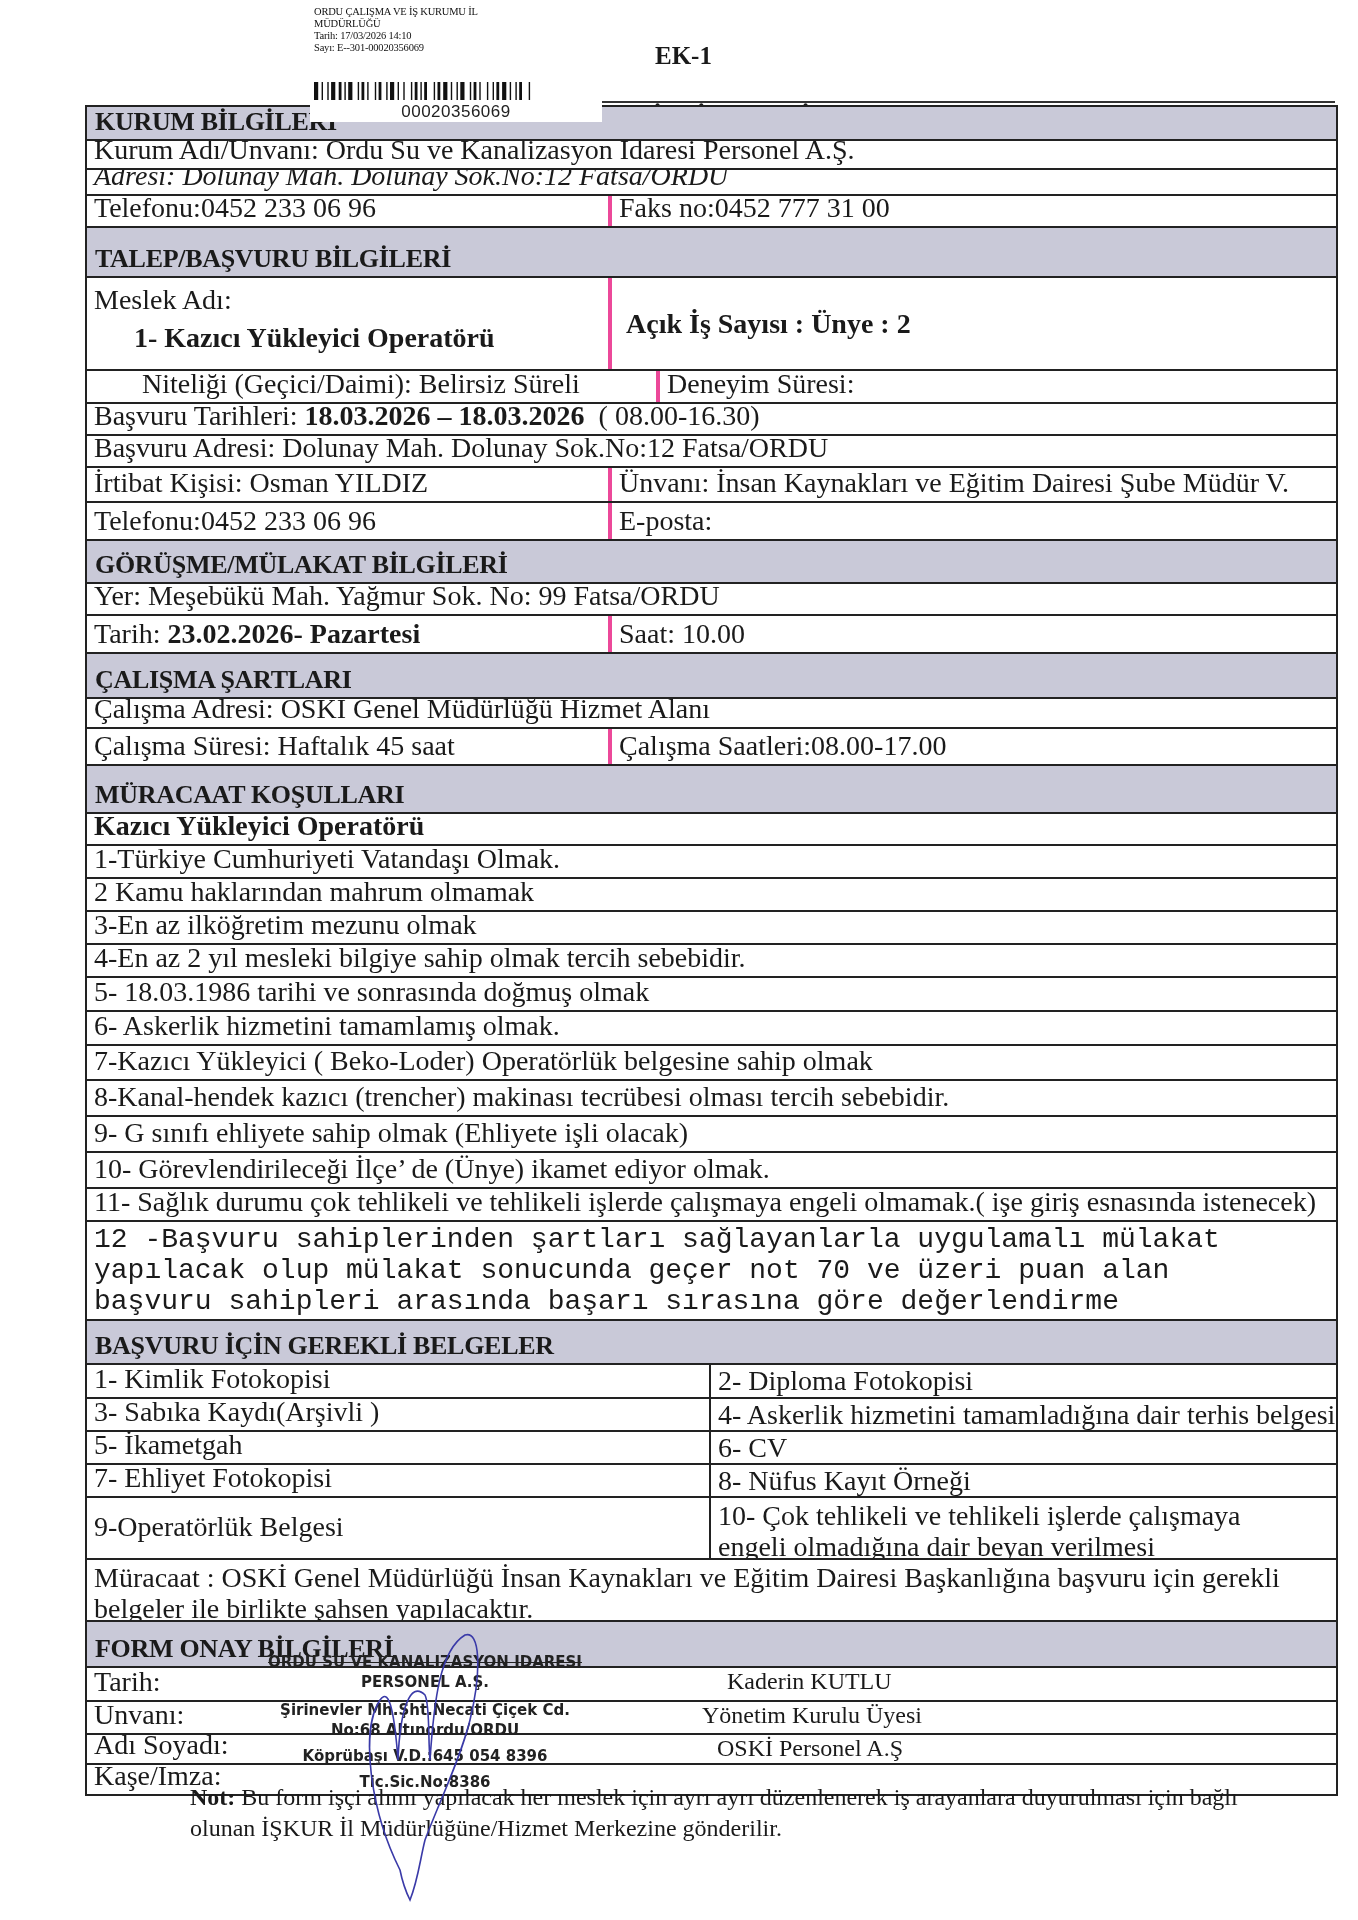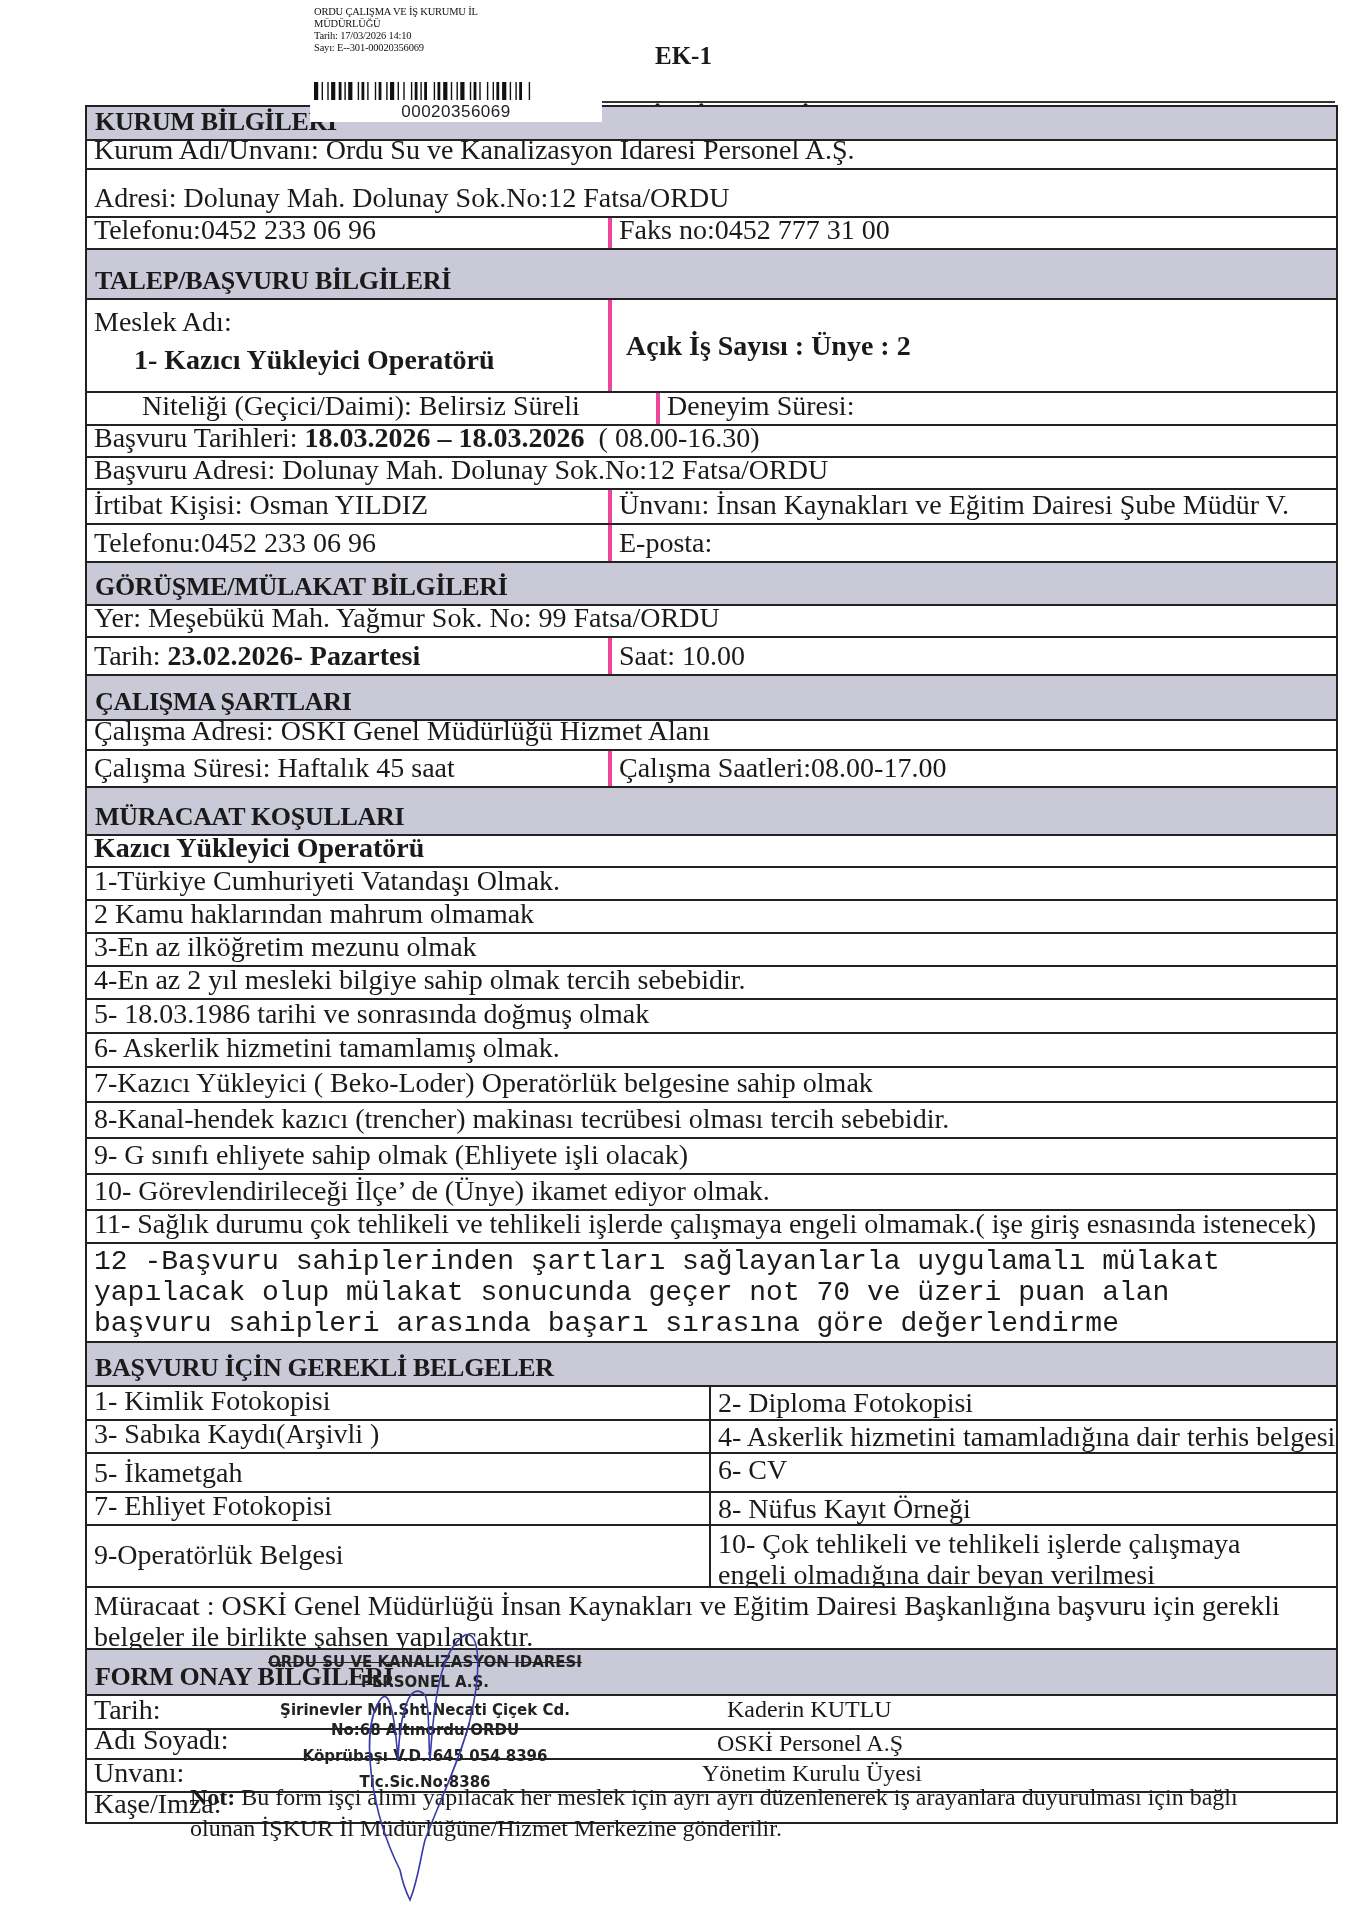--- a/index.html
+++ b/index.html
@@ -101,21 +101,21 @@
 <div class="abs title-rule"></div>
 
 <div class="abs form">
 
   <div class="row hdr" style="height:36px; border-top:2px solid #222;">
     <span>KURUM BİLGİLERİ</span>
   </div>
   <div class="row" style="height:29px;">
     <div class="cell c-full">Kurum Adı/Ünvanı: Ordu Su ve Kanalizasyon İdaresi Personel A.Ş.</div>
   </div>
-  <div class="row" style="height:48px;">
+  <div class="row" style="height:26px;font-style:italic;">
     <div class="cell c-full">Adresi: Dolunay Mah. Dolunay Sok.No:12 Fatsa/ORDU</div>
   </div>
   <div class="row" style="height:32px;">
     <div class="cell c-left" style="width:525px;">Telefonu:0452 233 06 96</div>
     <div class="cell c-right">Faks no:0452 777 31 00</div>
   </div>
 
   <div class="row hdr" style="height:50px;">
     <span>TALEP/BAŞVURU BİLGİLERİ</span>
   </div>
@@ -223,21 +223,21 @@
     <span>BAŞVURU İÇİN GEREKLİ BELGELER</span>
   </div>
   <div class="row" style="height:34px;">
     <div class="cell c-doc-l">1-  Kimlik Fotokopisi</div>
     <div class="cell c-right" style="align-items:flex-start;">2-  Diploma Fotokopisi</div>
   </div>
   <div class="row" style="height:33px;">
     <div class="cell c-doc-l">3-  Sabıka Kaydı(Arşivli )</div>
     <div class="cell c-right" style="align-items:flex-start;">4-  Askerlik hizmetini tamamladığına dair terhis belgesi</div>
   </div>
-  <div class="row" style="height:39px;justify-content:flex-end;">
+  <div class="row" style="height:33px;justify-content:flex-end;">
     <div class="cell c-doc-l">5-  İkametgah</div>
     <div class="cell c-right" style="align-items:flex-start;">6-  CV</div>
   </div>
   <div class="row" style="height:33px;">
     <div class="cell c-doc-l">7-  Ehliyet Fotokopisi</div>
     <div class="cell c-right" style="align-items:flex-start;">8- Nüfus Kayıt Örneği</div>
   </div>
   <div class="row" style="height:62px;">
     <div class="cell c-doc-l" style="align-items:center;">9-Operatörlük Belgesi</div>
     <div class="cell c-right wrap" style="padding-right:40px;">10- Çok tehlikeli ve tehlikeli işlerde çalışmaya engeli olmadığına dair beyan verilmesi</div>
@@ -246,27 +246,27 @@
     <div class="cell c-full wrap" style="padding-right:48px;">Müracaat : OSKİ Genel Müdürlüğü İnsan Kaynakları ve Eğitim Dairesi Başkanlığına başvuru için gerekli belgeler ile birlikte şahsen yapılacaktır.</div>
   </div>
 
   <div class="row hdr" style="height:46px;">
     <span>FORM ONAY BİLGİLERİ</span>
   </div>
   <div class="row" style="height:34px;">
     <div class="cell onay-left">Tarih:</div>
     <div class="cell onay-right" style="padding-left:120px; align-items:flex-start;">Kaderin KUTLU</div>
   </div>
+  <div class="row" style="height:33px;">
+    <div class="cell onay-left">Unvanı:</div>
+    <div class="cell onay-right" style="padding-left:95px; align-items:flex-start;">Yönetim Kurulu Üyesi</div>
+  </div>
   <div class="row" style="height:30px;">
     <div class="cell onay-left">Adı Soyadı:</div>
     <div class="cell onay-right" style="padding-left:110px; align-items:flex-start;">OSKİ Personel A.Ş</div>
-  </div>
-  <div class="row" style="height:33px;">
-    <div class="cell onay-left">Unvanı:</div>
-    <div class="cell onay-right" style="padding-left:95px; align-items:flex-start;">Yönetim Kurulu Üyesi</div>
   </div>
   <div class="row" style="height:31px;">
     <div class="cell onay-left">Kaşe/İmza:</div>
     <div class="cell onay-right"></div>
   </div>
 </div>
 
 <div class="abs stamp2">
   <div style="text-decoration:line-through;">ORDU SU VE KANALIZASYON IDARESI</div>
   <div>PERSONEL A.Ş.</div>

